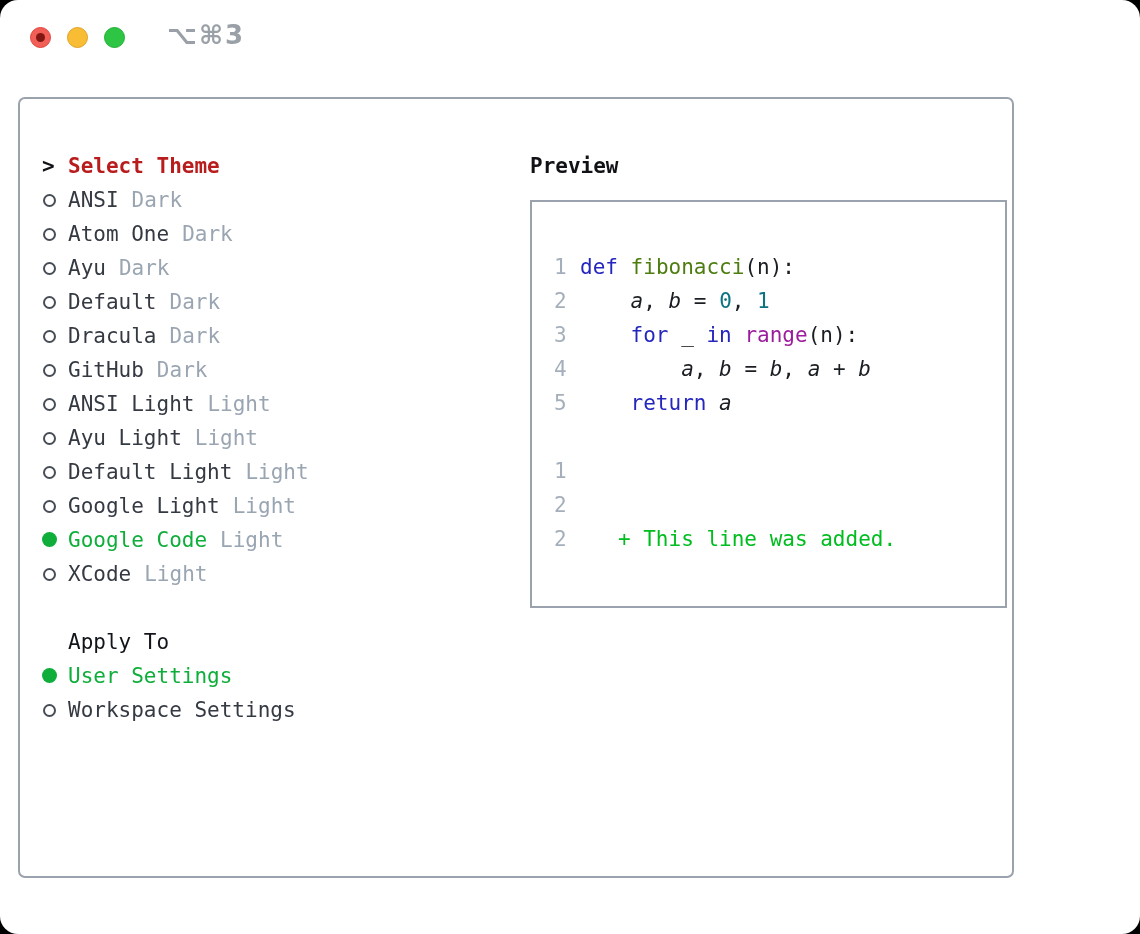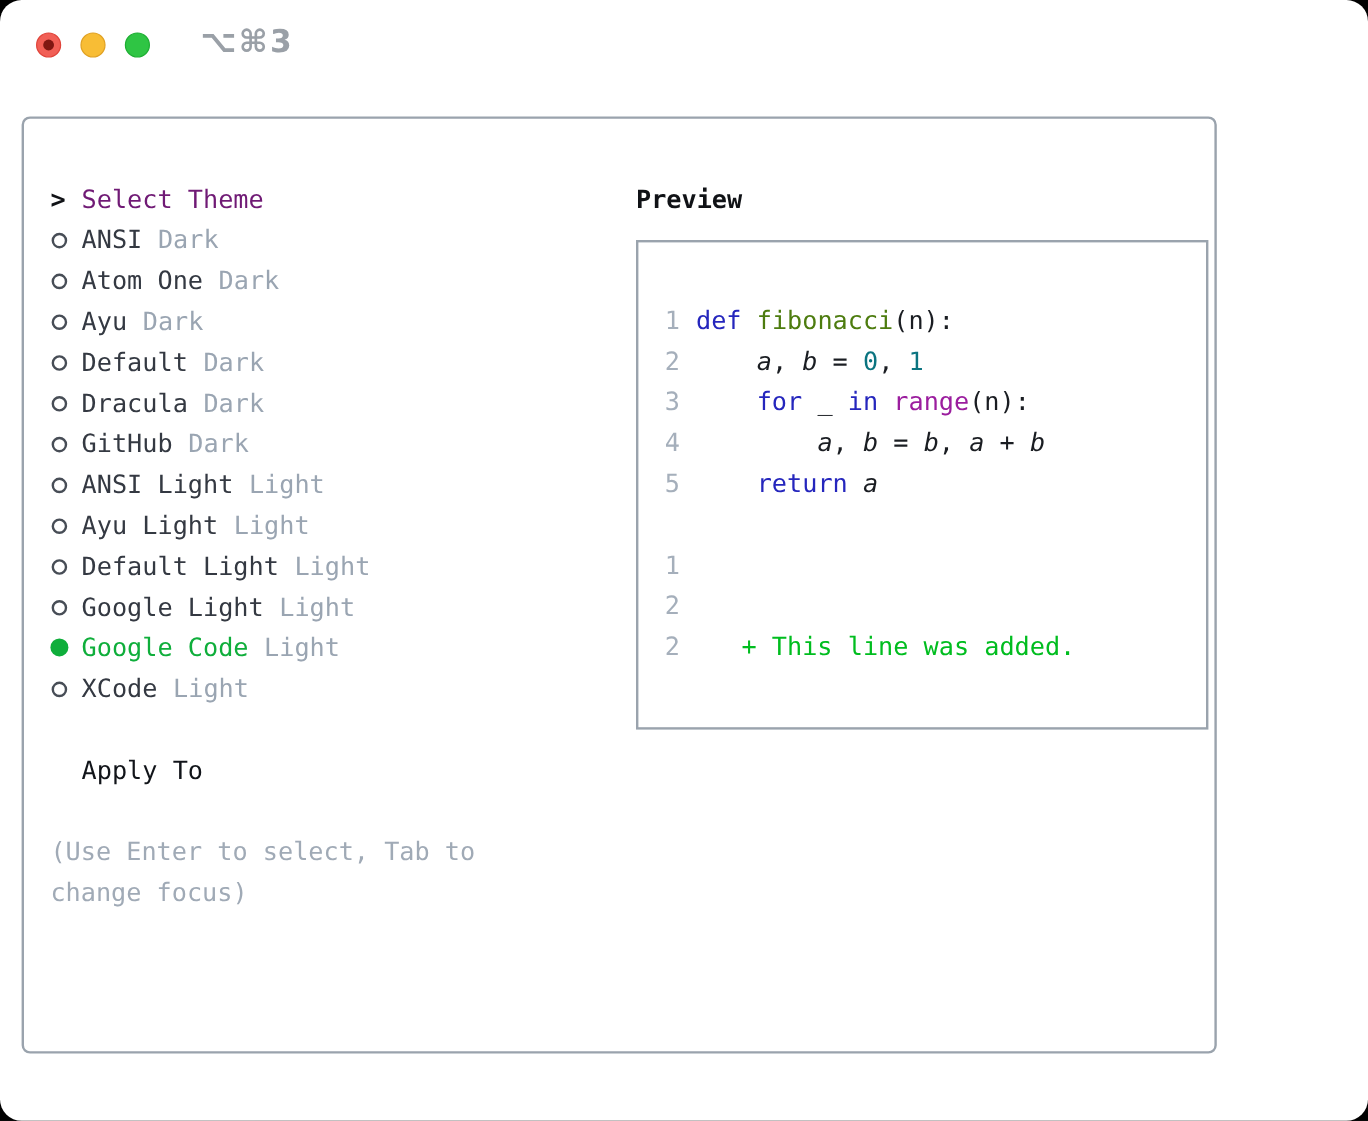--- a/index.html
+++ b/index.html
@@ -29,21 +29,21 @@
     border:2px solid #9aa3ad; border-radius:7px; background:#fff;
     padding:50px 0 0 22px; display:flex;
   }
   .left-col  { width:460px; flex:0 0 460px; }
   .right-col { flex:1;margin-left:28px; }
 
   .row { height:34px; display:flex; align-items:center; white-space:pre;
     font-size:21px; color:#343942; }
   .marker-col { display:inline-block; width:26px; flex:0 0 26px; }
   .cursor { font-weight:bold; color:#101216; }
-  .heading { font-weight:normal; color:#701a75; }
+  .heading { font-weight:bold; color:#b91c1c; }
 
   .radio { display:inline-block; width:13px; height:13px; border-radius:50%;
     border:2px solid #474d56; margin-left:1px; }
   .radio.selected { border:none; width:15px; height:15px; margin-left:0; background:#0fae3b; }
 
   .theme-name { color:#343942; }
   .theme-name.selected { color:#0fae3b; }
   .theme-variant { color:#9aa5b2; margin-left:13px; }
 
   .apply-section { margin-top:34px; }
@@ -99,23 +99,26 @@
           <div class="row"><span class="marker-col"><span class="radio"></span></span><span class="theme-name">ANSI Light</span><span class="theme-variant">Light</span></div>
           <div class="row"><span class="marker-col"><span class="radio"></span></span><span class="theme-name">Ayu Light</span><span class="theme-variant">Light</span></div>
           <div class="row"><span class="marker-col"><span class="radio"></span></span><span class="theme-name">Default Light</span><span class="theme-variant">Light</span></div>
           <div class="row"><span class="marker-col"><span class="radio"></span></span><span class="theme-name">Google Light</span><span class="theme-variant">Light</span></div>
           <div class="row"><span class="marker-col"><span class="radio selected"></span></span><span class="theme-name selected">Google Code</span><span class="theme-variant">Light</span></div>
           <div class="row"><span class="marker-col"><span class="radio"></span></span><span class="theme-name">XCode</span><span class="theme-variant">Light</span></div>
         </div>
 
       <div class="apply-section">
         <div class="row apply-title">Apply To</div>
+        <div id="apply-options">
+            <div class="row"><span class="marker-col"><span class="radio selected"></span></span><span class="option-label selected">User Settings</span></div>
+            <div class="row"><span class="marker-col"><span class="radio"></span></span><span class="option-label">Workspace Settings</span></div>
+          </div>
       </div>
 
-      <div class="hint">(Use Enter to select, Tab to change focus)</div>
     </div>
 
     <div class="right-col">
       <div class="preview-title-row">
         <span class="preview-title">Preview</span>
       </div>
       <div class="preview-box">
         <div id="code-lines">
             <div class="pline"><span class="gutter">1</span><span style="color: rgb(37, 38, 189);">def</span><span style="color: rgb(26, 29, 34);"> </span><span style="color: #4d7c0f;">fibonacci</span><span style="color: rgb(26, 29, 34);">(n):</span></div>
             <div class="pline"><span class="gutter">2</span><span style="color: rgb(26, 29, 34);">    </span><span class="tok-var" style="color: rgb(26, 29, 34);">a</span><span style="color: rgb(26, 29, 34);">, </span><span class="tok-var" style="color: rgb(26, 29, 34);">b</span><span style="color: rgb(26, 29, 34);"> = </span><span style="color: rgb(11, 116, 128);">0</span><span style="color: rgb(26, 29, 34);">, </span><span style="color: rgb(11, 116, 128);">1</span></div>

